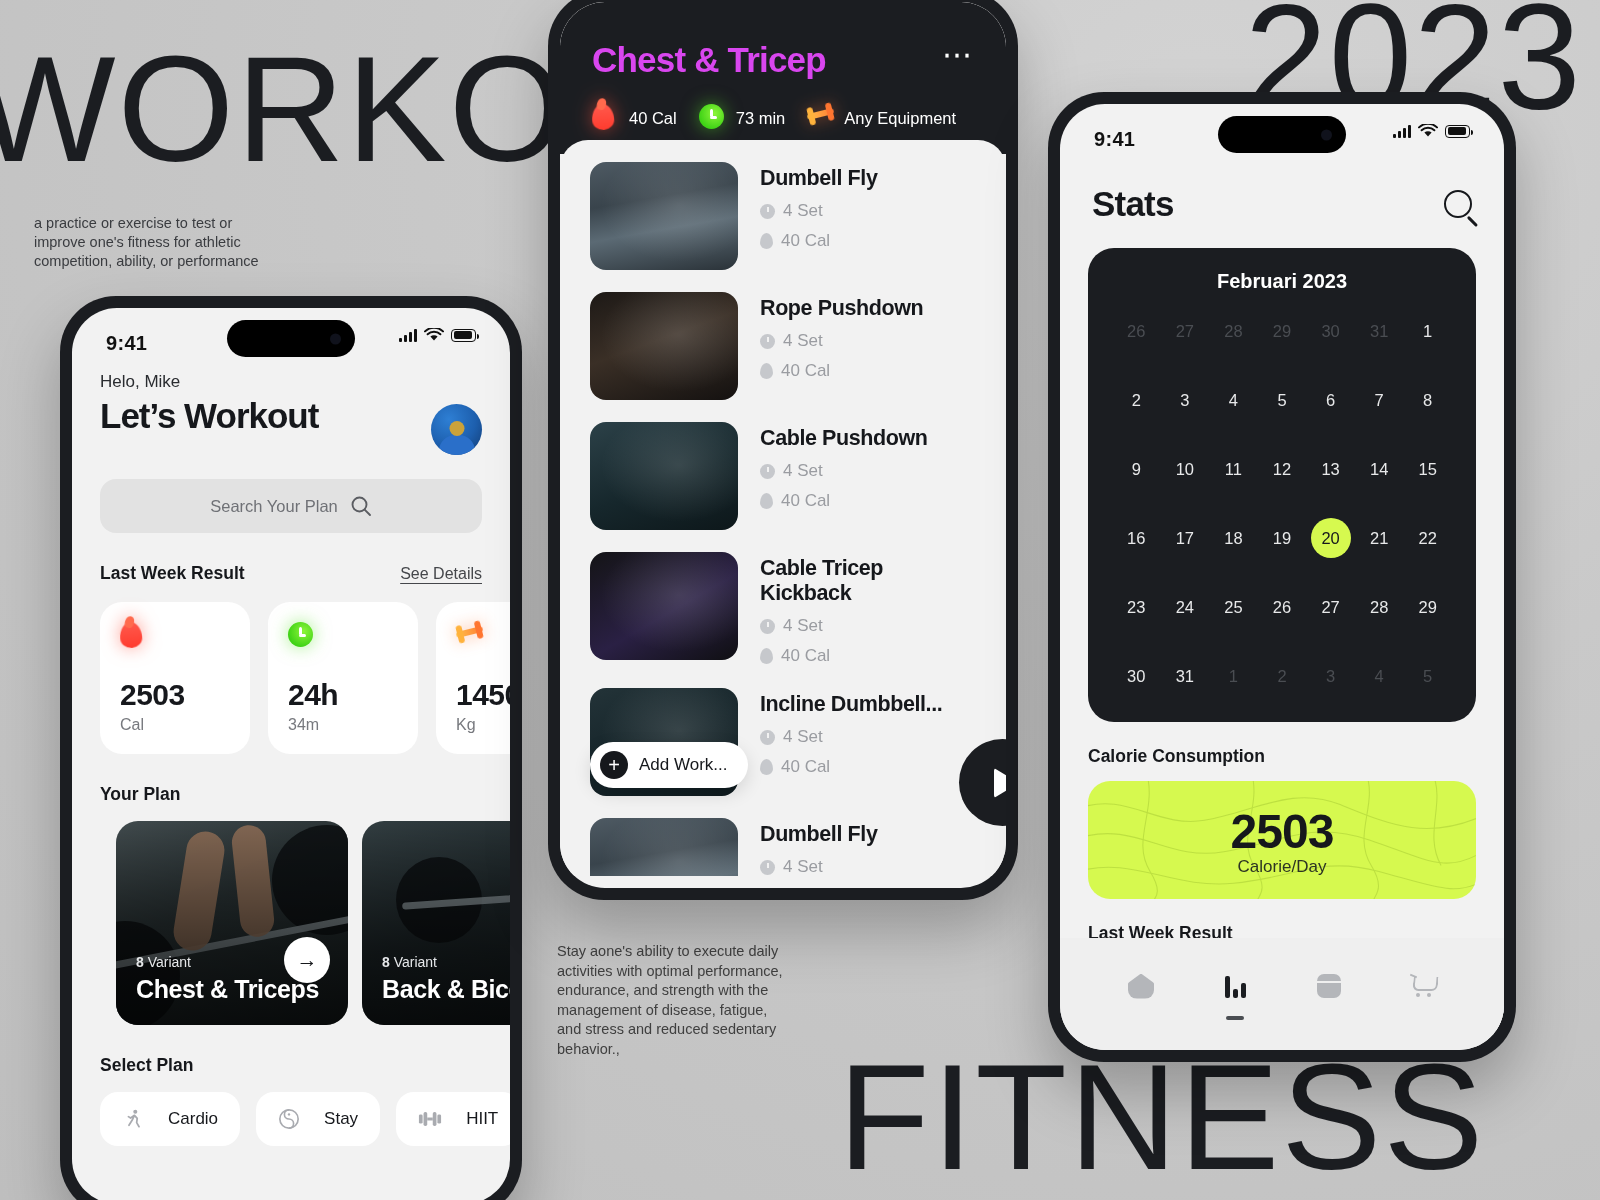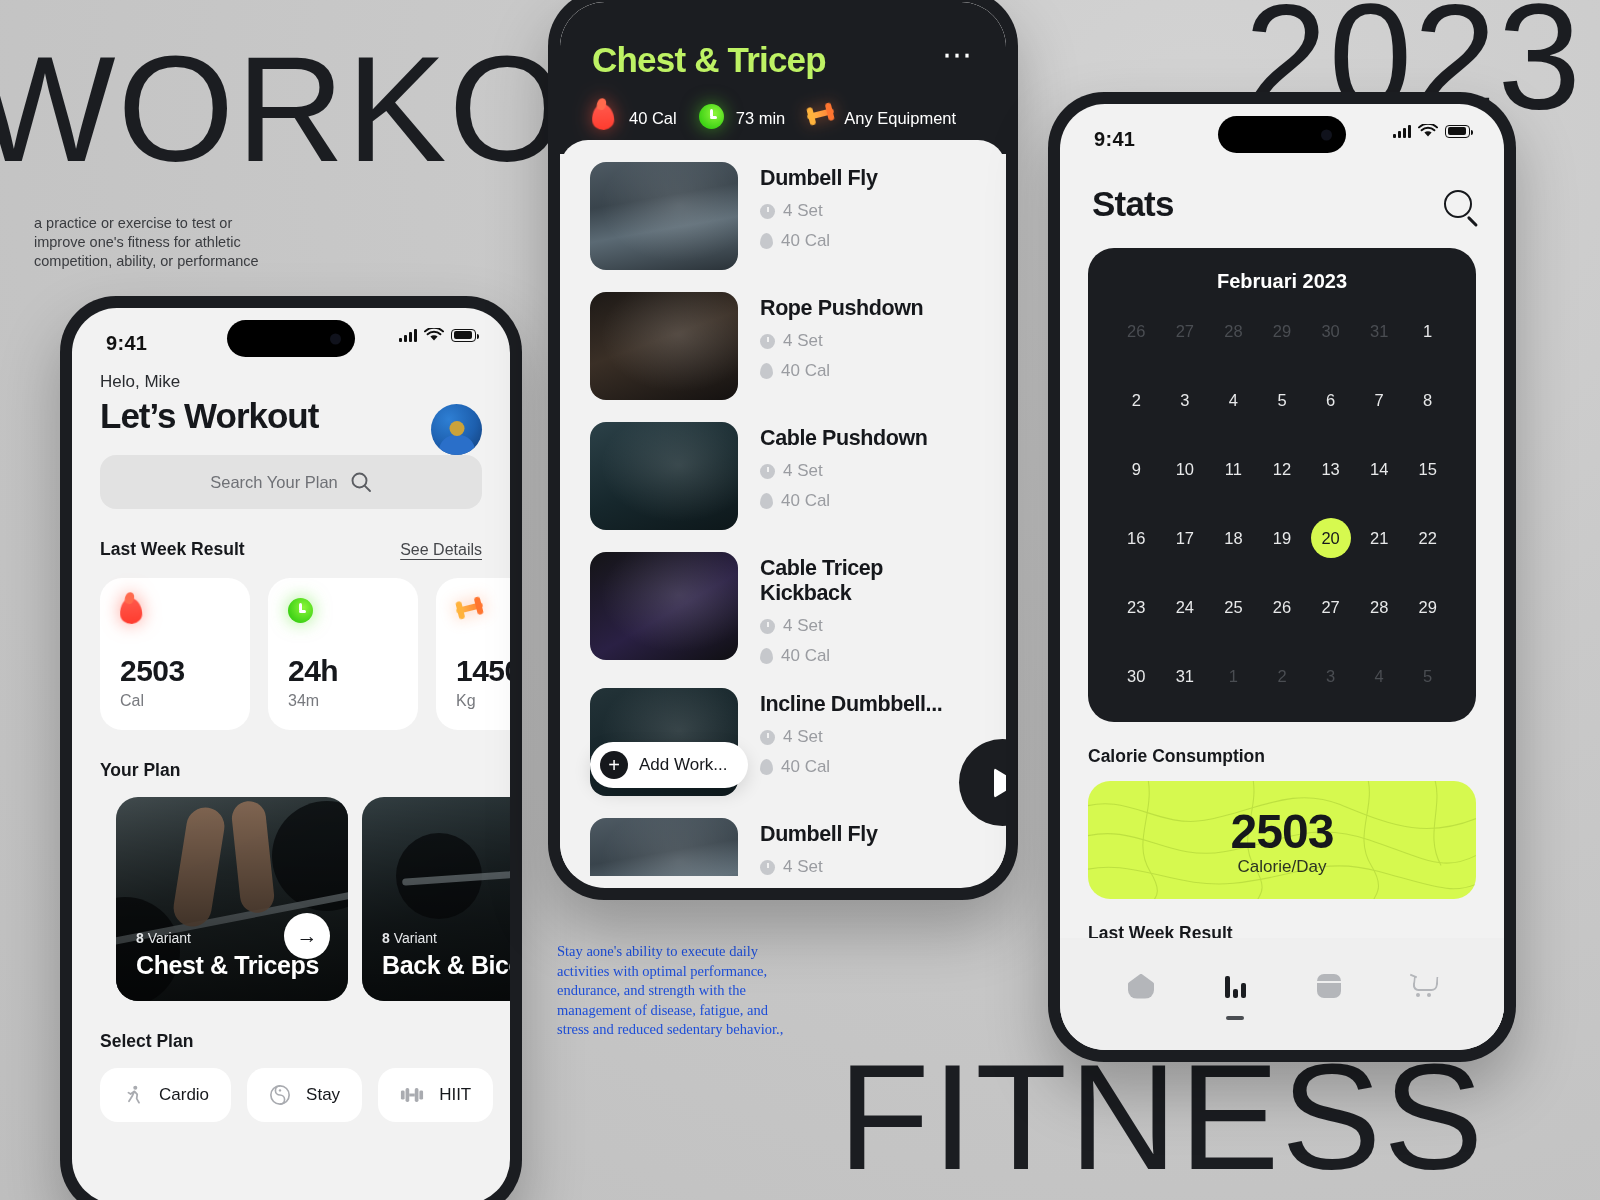--- a/index.html
+++ b/index.html
@@ -20,21 +20,21 @@
   }
   #bg-workout{ left:-26px; top:34px; font-size:150px; letter-spacing:2px; }
   #bg-2023{ right:18px; top:-18px; font-size:150px; letter-spacing:1px; }
   #bg-fitness{ left:838px; top:1042px; font-size:150px; letter-spacing:2px; }
 
   .blurb{
     position:absolute; width:240px; color:#3a3c40;
     font-size:14.5px; line-height:1.32;
   }
   #blurb-left{ left:34px; top:214px; }
-  #blurb-mid{ left:557px; top:942px; width:232px; color:#1d4ed8; line-height:1.35;font-family:Liberation Serif, serif; }
+  #blurb-mid{ left:557px; top:942px; width:232px; color:#404040; line-height:1.35; }
 
   
   .phone{ position:absolute; background:#1b1d21; border-radius:56px; padding:12px; }
   .screen{ width:100%; height:100%; background:#f2f2f2; border-radius:45px; overflow:hidden; position:relative; }
 
   #phone-home{ left:60px; top:296px; width:462px; height:920px; box-shadow:0 30px 60px rgba(0,0,0,.25); }
   #phone-detail{ left:548px; top:-10px; width:470px; height:910px; box-shadow:0 30px 60px rgba(0,0,0,.25); }
   #phone-stats{ left:1048px; top:92px; width:468px; height:970px; box-shadow:0 30px 60px rgba(0,0,0,.25); }
 
   
@@ -59,21 +59,21 @@
   .home-pad{ padding:0 28px; }
   .greet{ font-size:17px; color:#2a2c30; margin-top:10px; }
   .h1{ font-size:35px; font-weight:700; color:#16181c; letter-spacing:-1px; margin-top:4px; }
   .avatar{ position:absolute; right:28px; top:96px; width:51px; height:51px; border-radius:50%;
            background:radial-gradient(circle at 35% 30%, #2e7fd4 0%, #1d5fae 55%, #123a70 100%);
            overflow:hidden; }
   .avatar .face{ position:absolute; left:50%; top:34%; transform:translateX(-50%);
                  width:15px; height:15px; border-radius:50%; background:#caa23a; }
   .avatar .body{ position:absolute; left:50%; bottom:-4px; transform:translateX(-50%);
                  width:36px; height:24px; border-radius:16px 16px 0 0; background:#2a6fc9; }
-  .searchbar{ margin-top:19px; height:54px; background:#e2e2e2; border-radius:16px;
+  .searchbar{ margin-top:43px; height:54px; background:#e2e2e2; border-radius:16px;
               display:flex; align-items:center; justify-content:center; gap:12px; }
   .searchbar span{ font-size:16.5px; color:#6f7176; }
   .sec-row{ display:flex; align-items:center; justify-content:space-between; margin-top:30px; }
   .sec-title{ font-size:17.5px; font-weight:700; color:#16181c; }
   .see-details{ font-size:16px; color:#45474b; text-decoration:underline; text-underline-offset:4px; }
   .stat-row{ display:flex; gap:18px; margin-top:18px; }
   .stat-card{ background:#fff; border-radius:22px; width:150px; min-width:150px; height:152px;
               padding:20px; display:flex; flex-direction:column; }
   .stat-val{ font-size:30px; font-weight:700; color:#16181c; margin-top:auto; letter-spacing:-.5px; }
   .stat-unit{ font-size:16px; color:#77797e; margin-top:4px; }
@@ -112,27 +112,27 @@
   .plan-card .leg{ position:absolute; background:#9d7a61; border-radius:20px; opacity:.9; }
   .pc-text{ position:absolute; left:20px; bottom:22px; z-index:3; }
   .pc-variant{ font-size:14px; color:#e6e8ea; margin-bottom:5px; }
   .pc-variant b{ font-weight:700; }
   .pc-name{ font-size:25px; font-weight:700; color:#fff; line-height:1.12; letter-spacing:-.4px; }
   .pc-arrow{ position:absolute; right:18px; bottom:42px; width:46px; height:46px; border-radius:50%;
              background:#fff; display:flex; align-items:center; justify-content:center; z-index:4;
              font-size:21px; color:#16181c; }
   .chip-row{ display:flex; gap:16px; margin-top:16px; }
   .chip{ background:#fff; border-radius:18px; height:54px; padding:0 22px; display:flex;
-         align-items:center; gap:15px; font-size:17px; color:#16181c; min-width:auto; }
+         align-items:center; gap:24px; font-size:17px; color:#16181c; min-width:auto; }
 
   
   #phone-detail .screen{ background:#f2f2f2; }
   .det-head{ background:#1b1d21; padding:38px 32px 0; border-radius:45px 45px 0 0; }
   .det-top{ display:flex; align-items:flex-start; justify-content:space-between; }
-  .det-title{ font-size:35px; font-weight:700; color:#bef264; letter-spacing:-.8px; }
+  .det-title{ font-size:35px; font-weight:700; color:#d946ef; letter-spacing:-.8px; }
   .dots{ color:#fff; font-size:30px; line-height:.6; letter-spacing:2px; padding-top:6px; }
   .det-meta{ display:flex; align-items:center; gap:22px; padding:24px 0 22px; }
   .meta-item{ display:flex; align-items:center; gap:9px; color:#fff; font-size:16.5px; }
   .det-body{ background:#f2f2f2; border-radius:28px 28px 0 0; margin-top:-14px;
              padding:22px 30px 0; height:calc(100% - 150px); overflow:hidden; position:relative; }
   .ex-item{ display:flex; gap:22px; margin-bottom:22px; }
   .ex-thumb{ width:148px; min-width:148px; height:108px; border-radius:16px; position:relative; overflow:hidden; }
   .ex-info{ padding-top:4px; }
   .ex-name{ font-size:21.5px; font-weight:700; color:#16181c; letter-spacing:-.4px; }
   .ex-sub{ display:flex; align-items:center; gap:8px; margin-top:10px; font-size:17px; color:#9a9ca1; }

